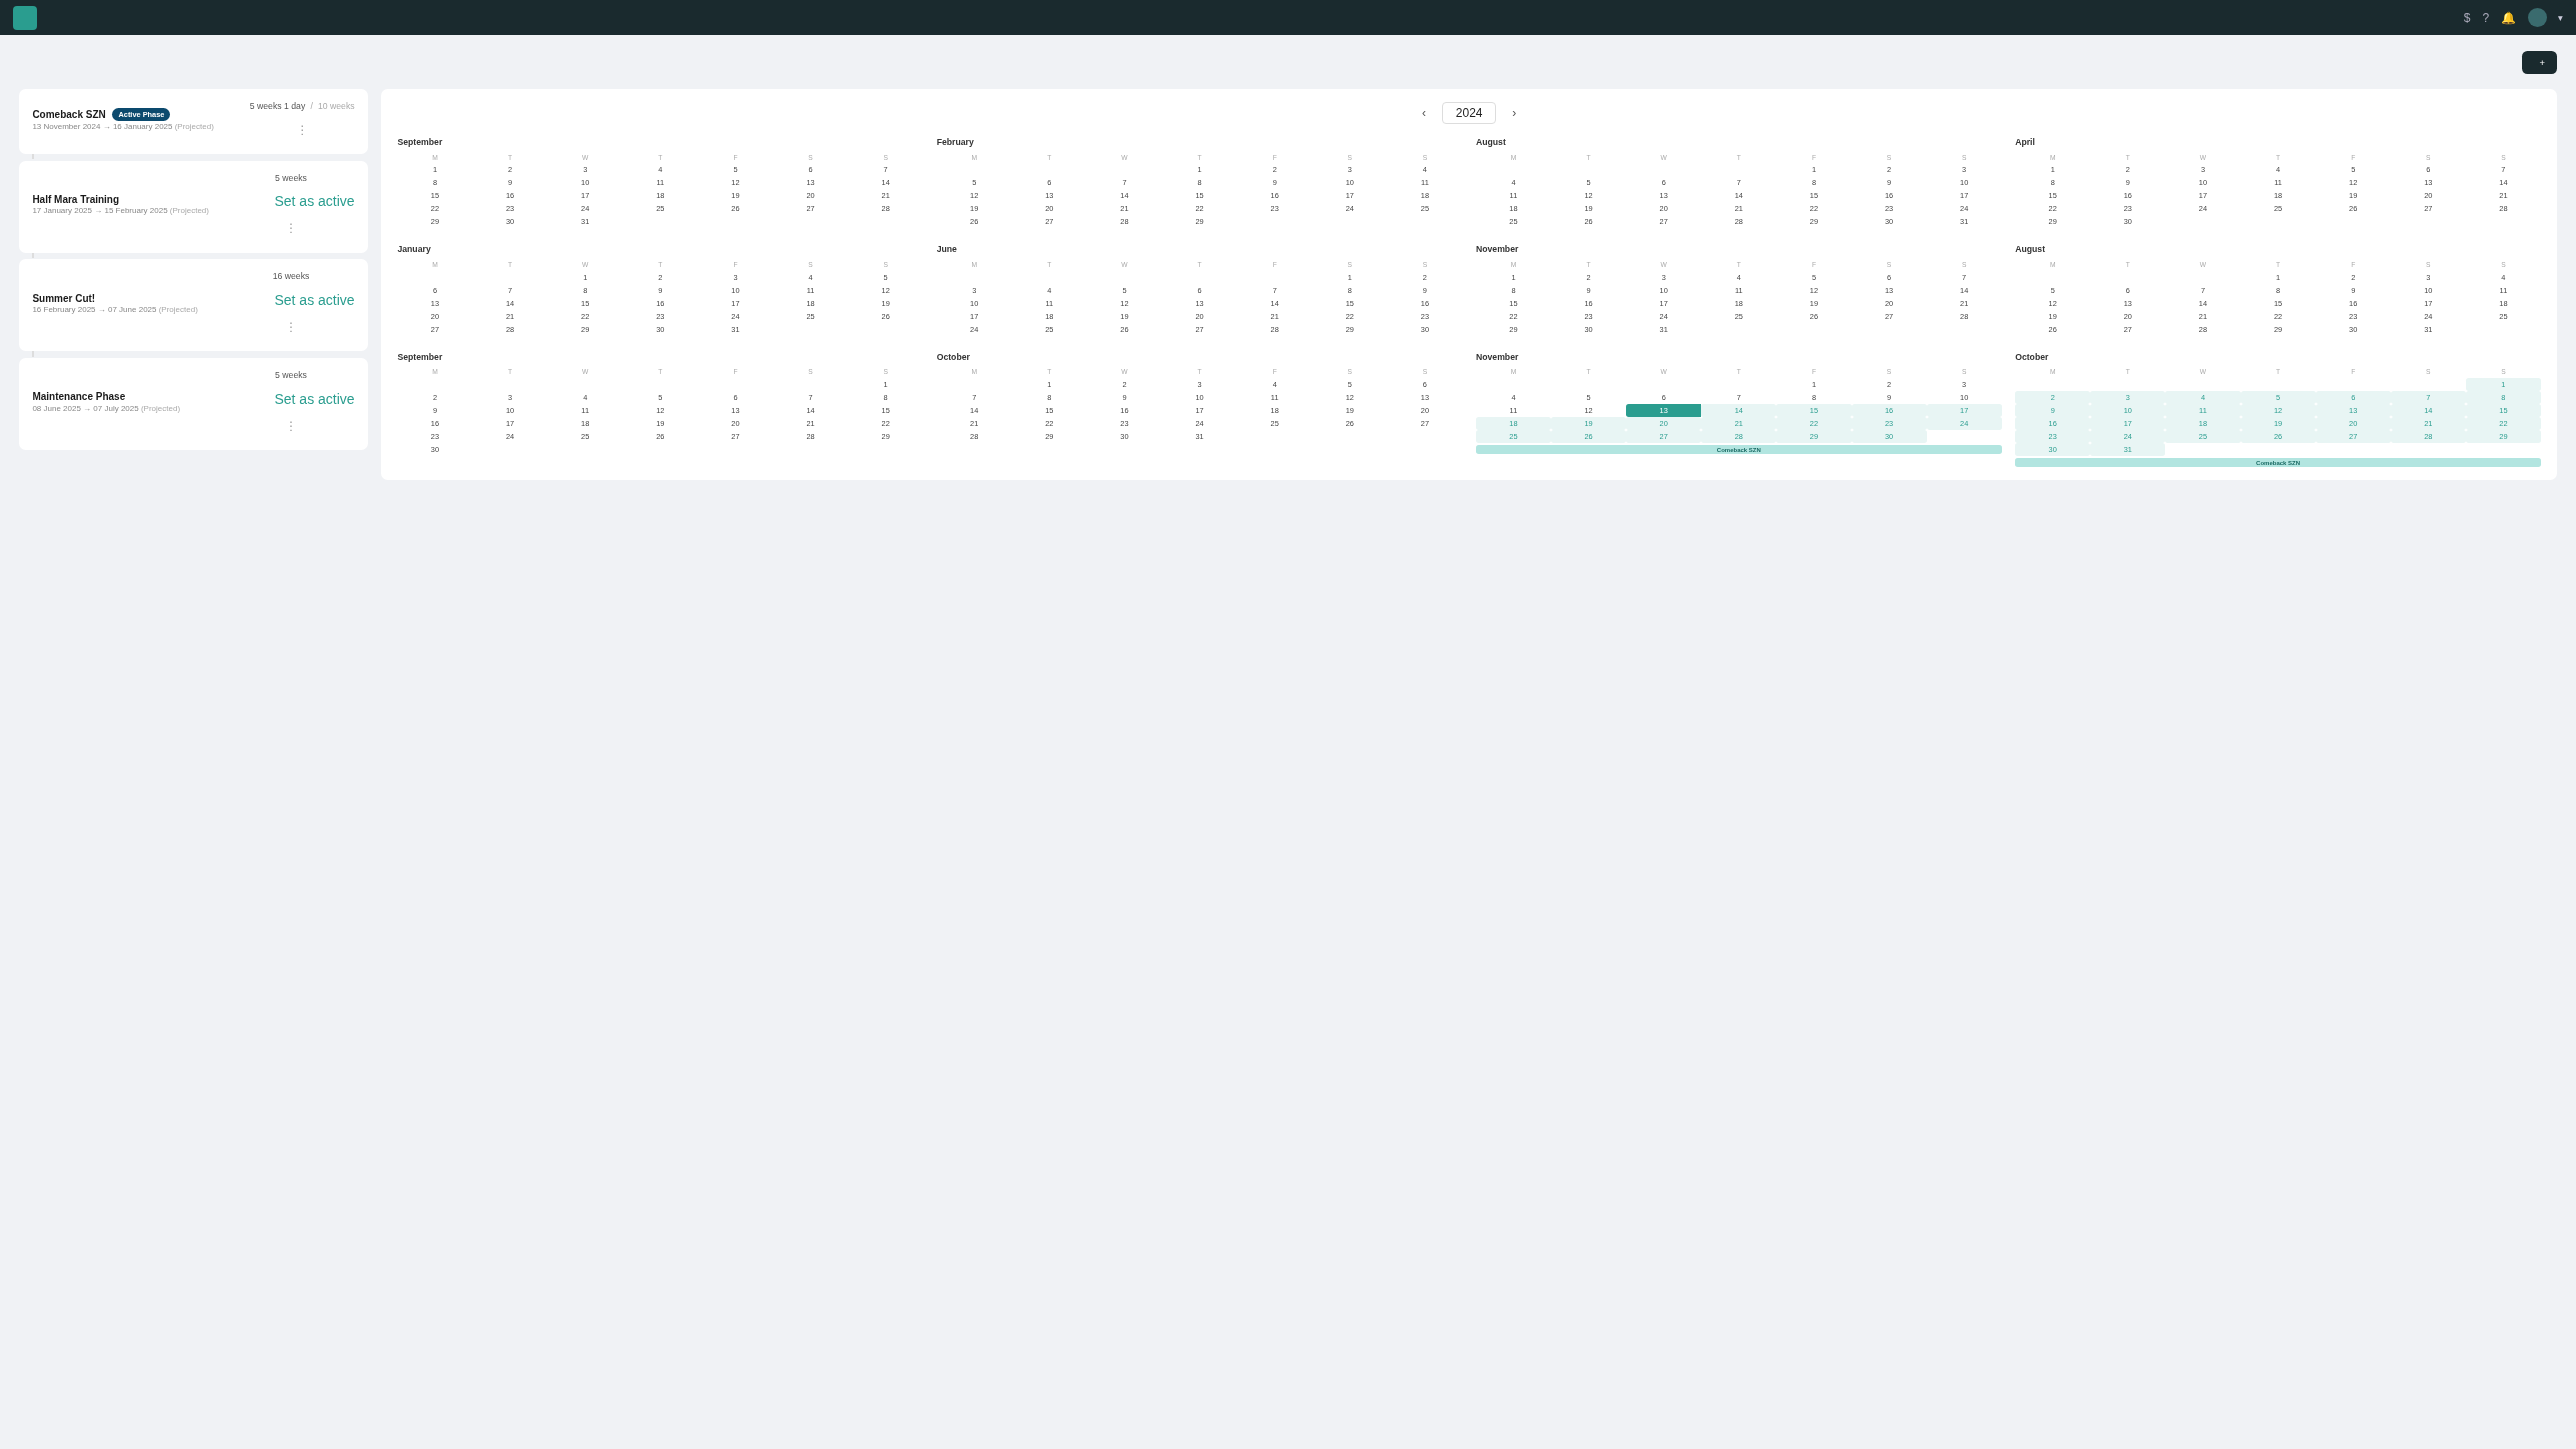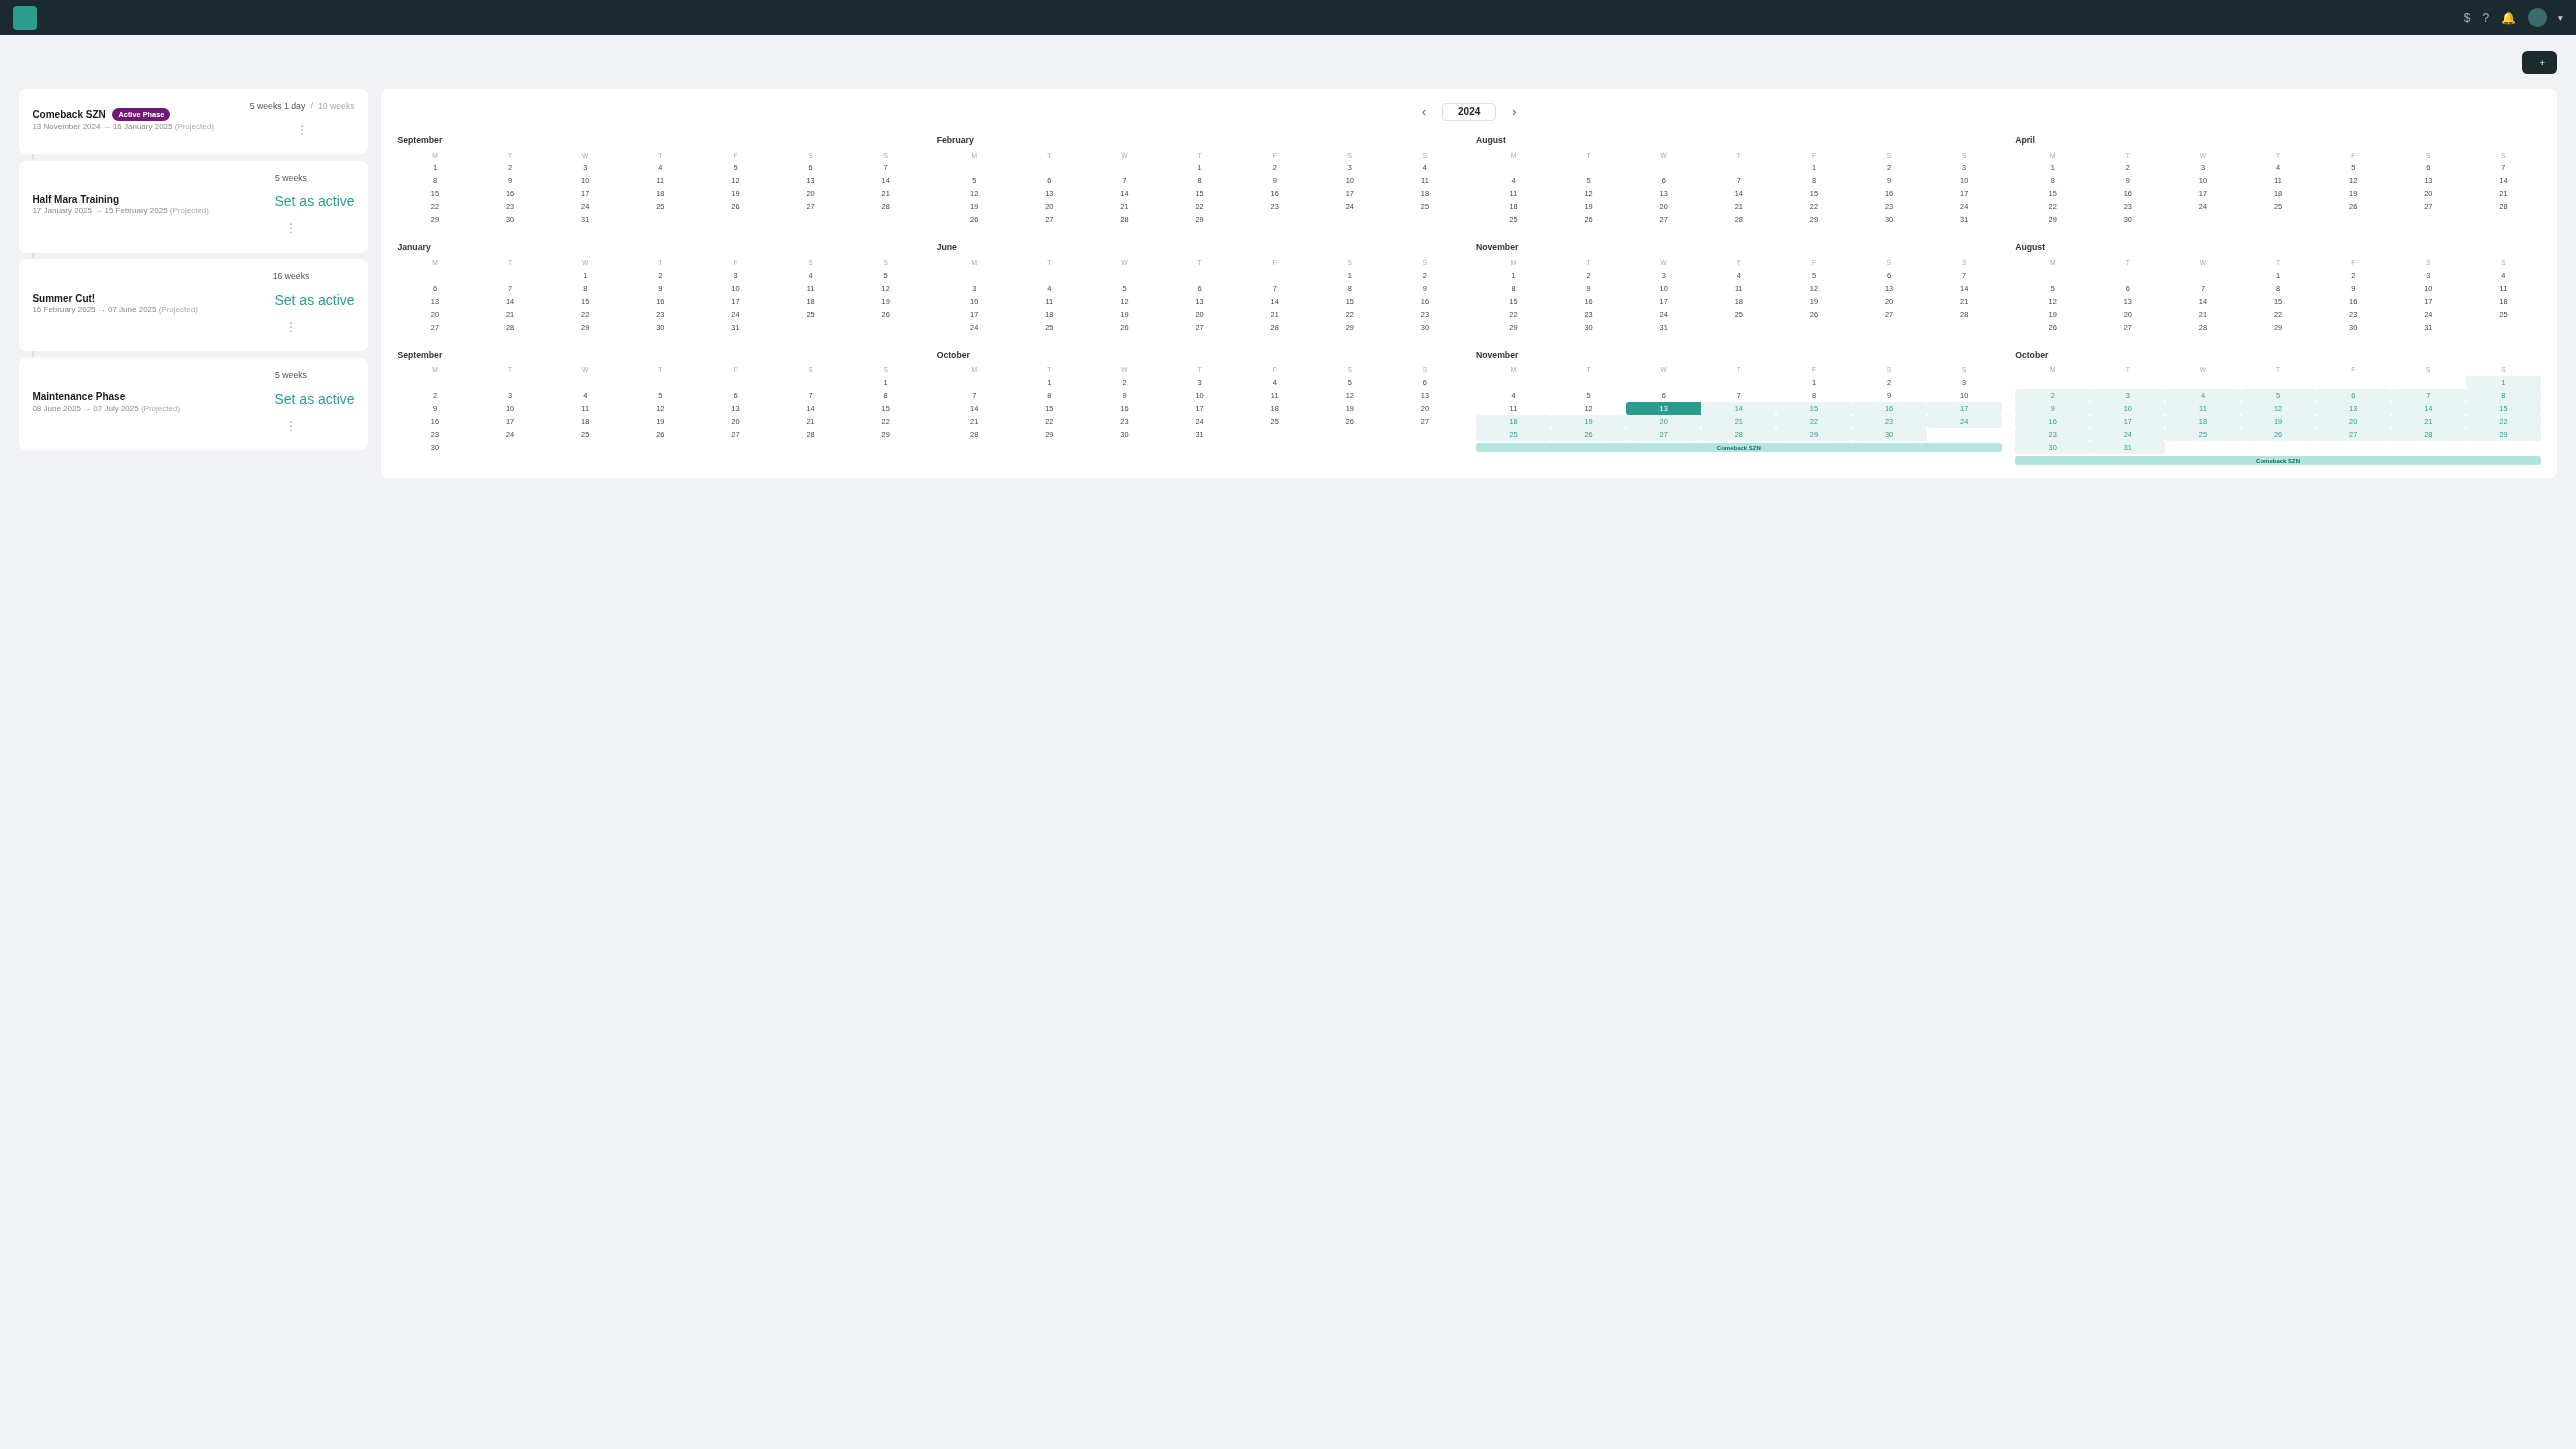--- a/index.html
+++ b/index.html
@@ -97,21 +97,21 @@
       display: flex; align-items: center; justify-content: space-between;
       margin-bottom: 4px;
     }
     .phase-name-row {
       display: flex; align-items: center; gap: 6.7px;
     }
     .phase-name {
       font-size: 10px; font-weight: 600; color: #1a1a1a;
     }
     .active-badge {
-      background: #701a75;
+      background: #0c4a6e;
       color: white;
       font-size: 7.4px;
       font-weight: 600;
       padding: 2px 6px;
       border-radius: 13.4px;
     }
     .phase-dates {
       font-size: 8px; color: #888; margin-top: 1.3px;
     }
     .phase-dates .projected {
@@ -156,21 +156,21 @@
     .calendar-header {
       display: flex; align-items: center; justify-content: center;
       gap: 10.7px; margin-bottom: 13.4px;
     }
     .cal-nav-btn {
       background: none; border: none; cursor: pointer;
       color: #555; font-size: 12px; padding: 2.7px 5.4px;
     }
     .cal-year-input {
       border: 0.7px solid #ddd; border-radius: 4px;
-      padding: 2.7px 8px; font-size: 10px; font-weight: 700;
+      padding: 2.7px 8px; font-size: 12px; font-weight: 400;
       color: #222; text-align: center; width: 54px;
     }
 
     .calendars-grid {
       display: grid;
       grid-template-columns: repeat(4, 1fr);
       gap: 16px 13.4px;
     }
     .month-calendar {
       min-width: 0;

